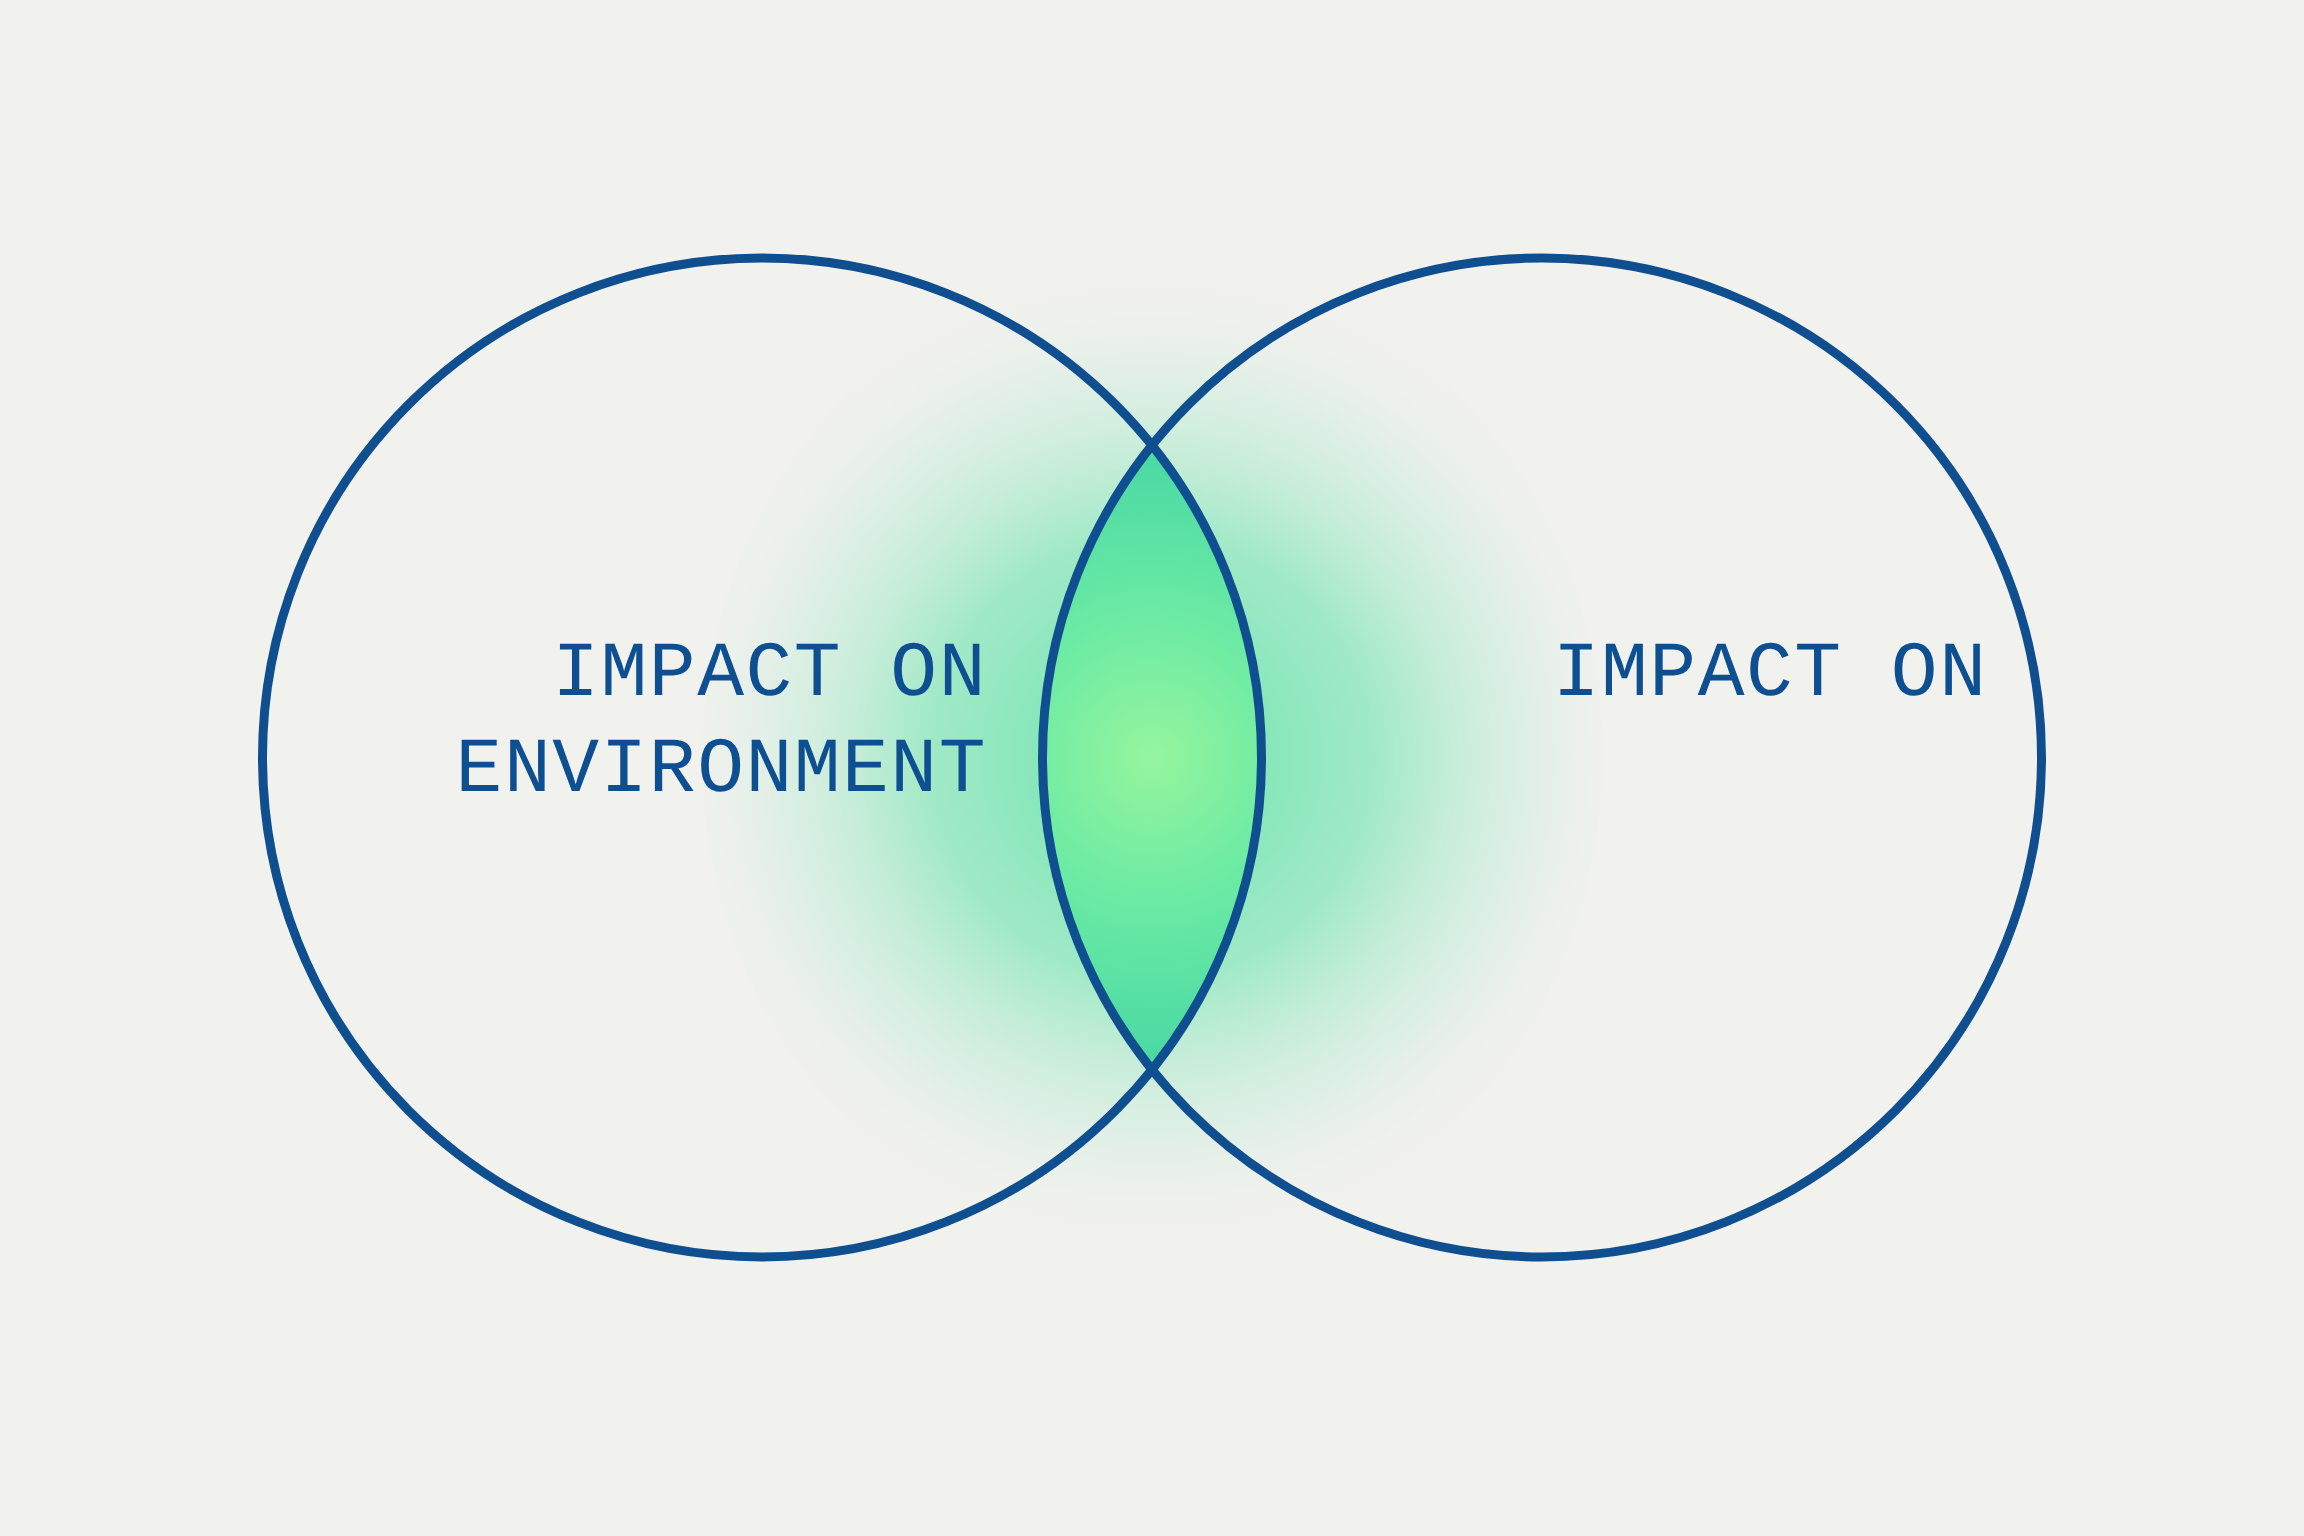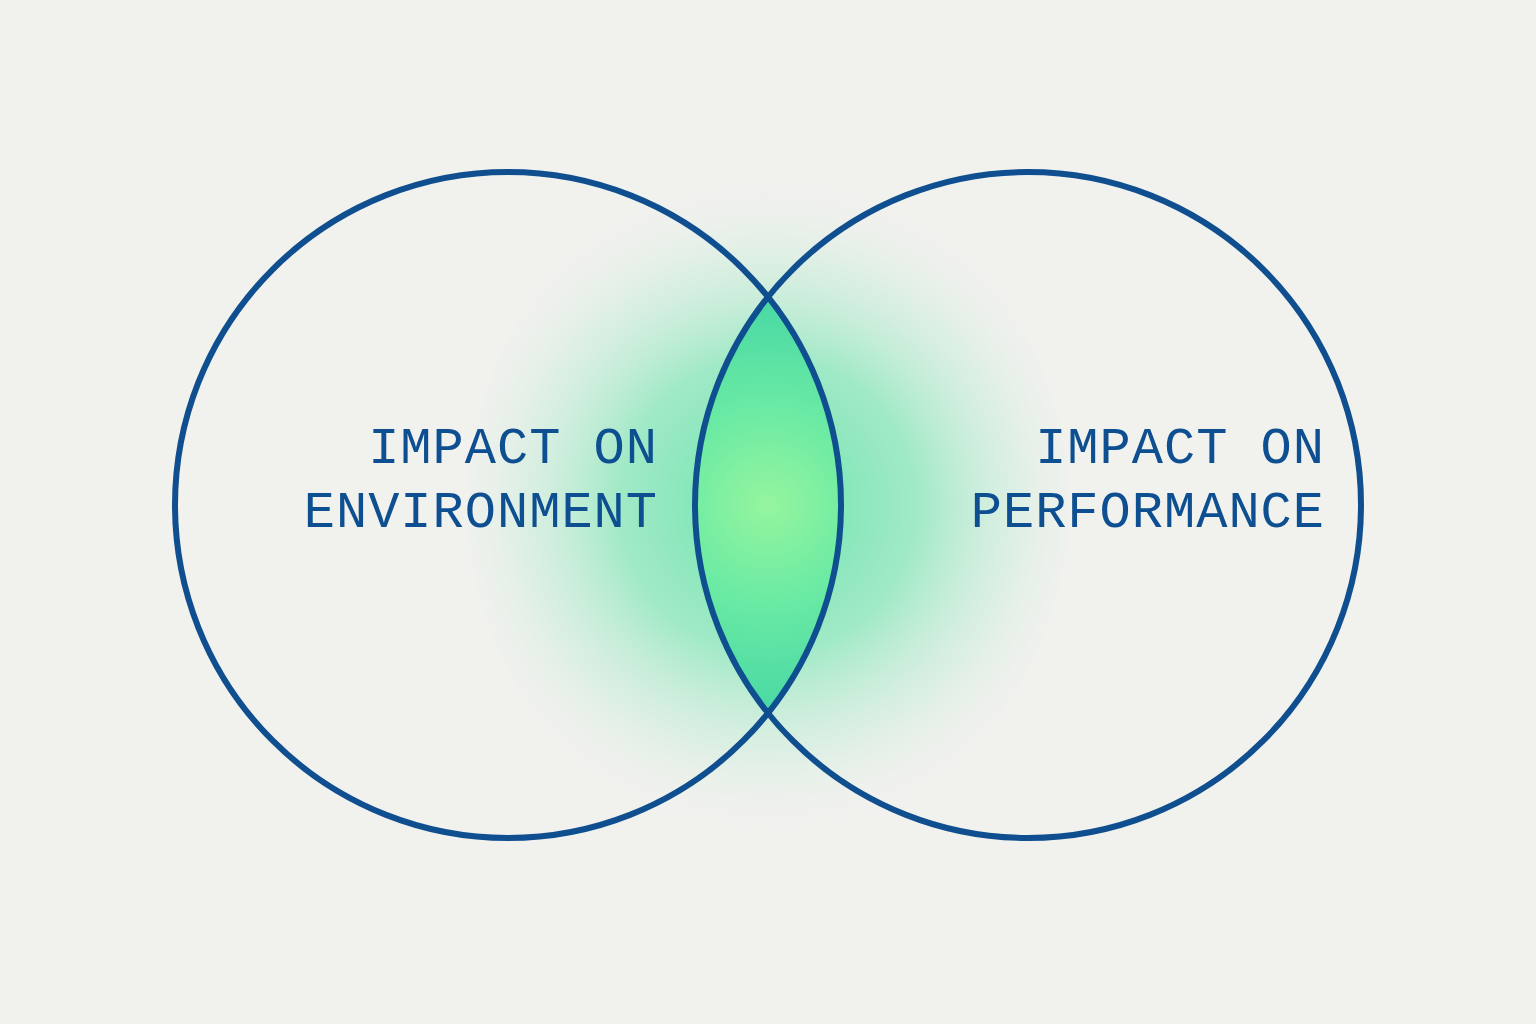--- a/index.html
+++ b/index.html
@@ -39,14 +39,13 @@
   <circle cx="1028" cy="505" r="333" fill="none" stroke="#0f4f8f" stroke-width="6"></circle>
 </svg>
 
 <div id="label-left" class="label">
   <span>IMPACT ON</span>
   <span>ENVIRONMENT</span>
 </div>
 
 <div id="label-right" class="label">
   <span>IMPACT ON</span>
-  <span>PERFORMANCE</span>
 </div>
 
 </body></html>

